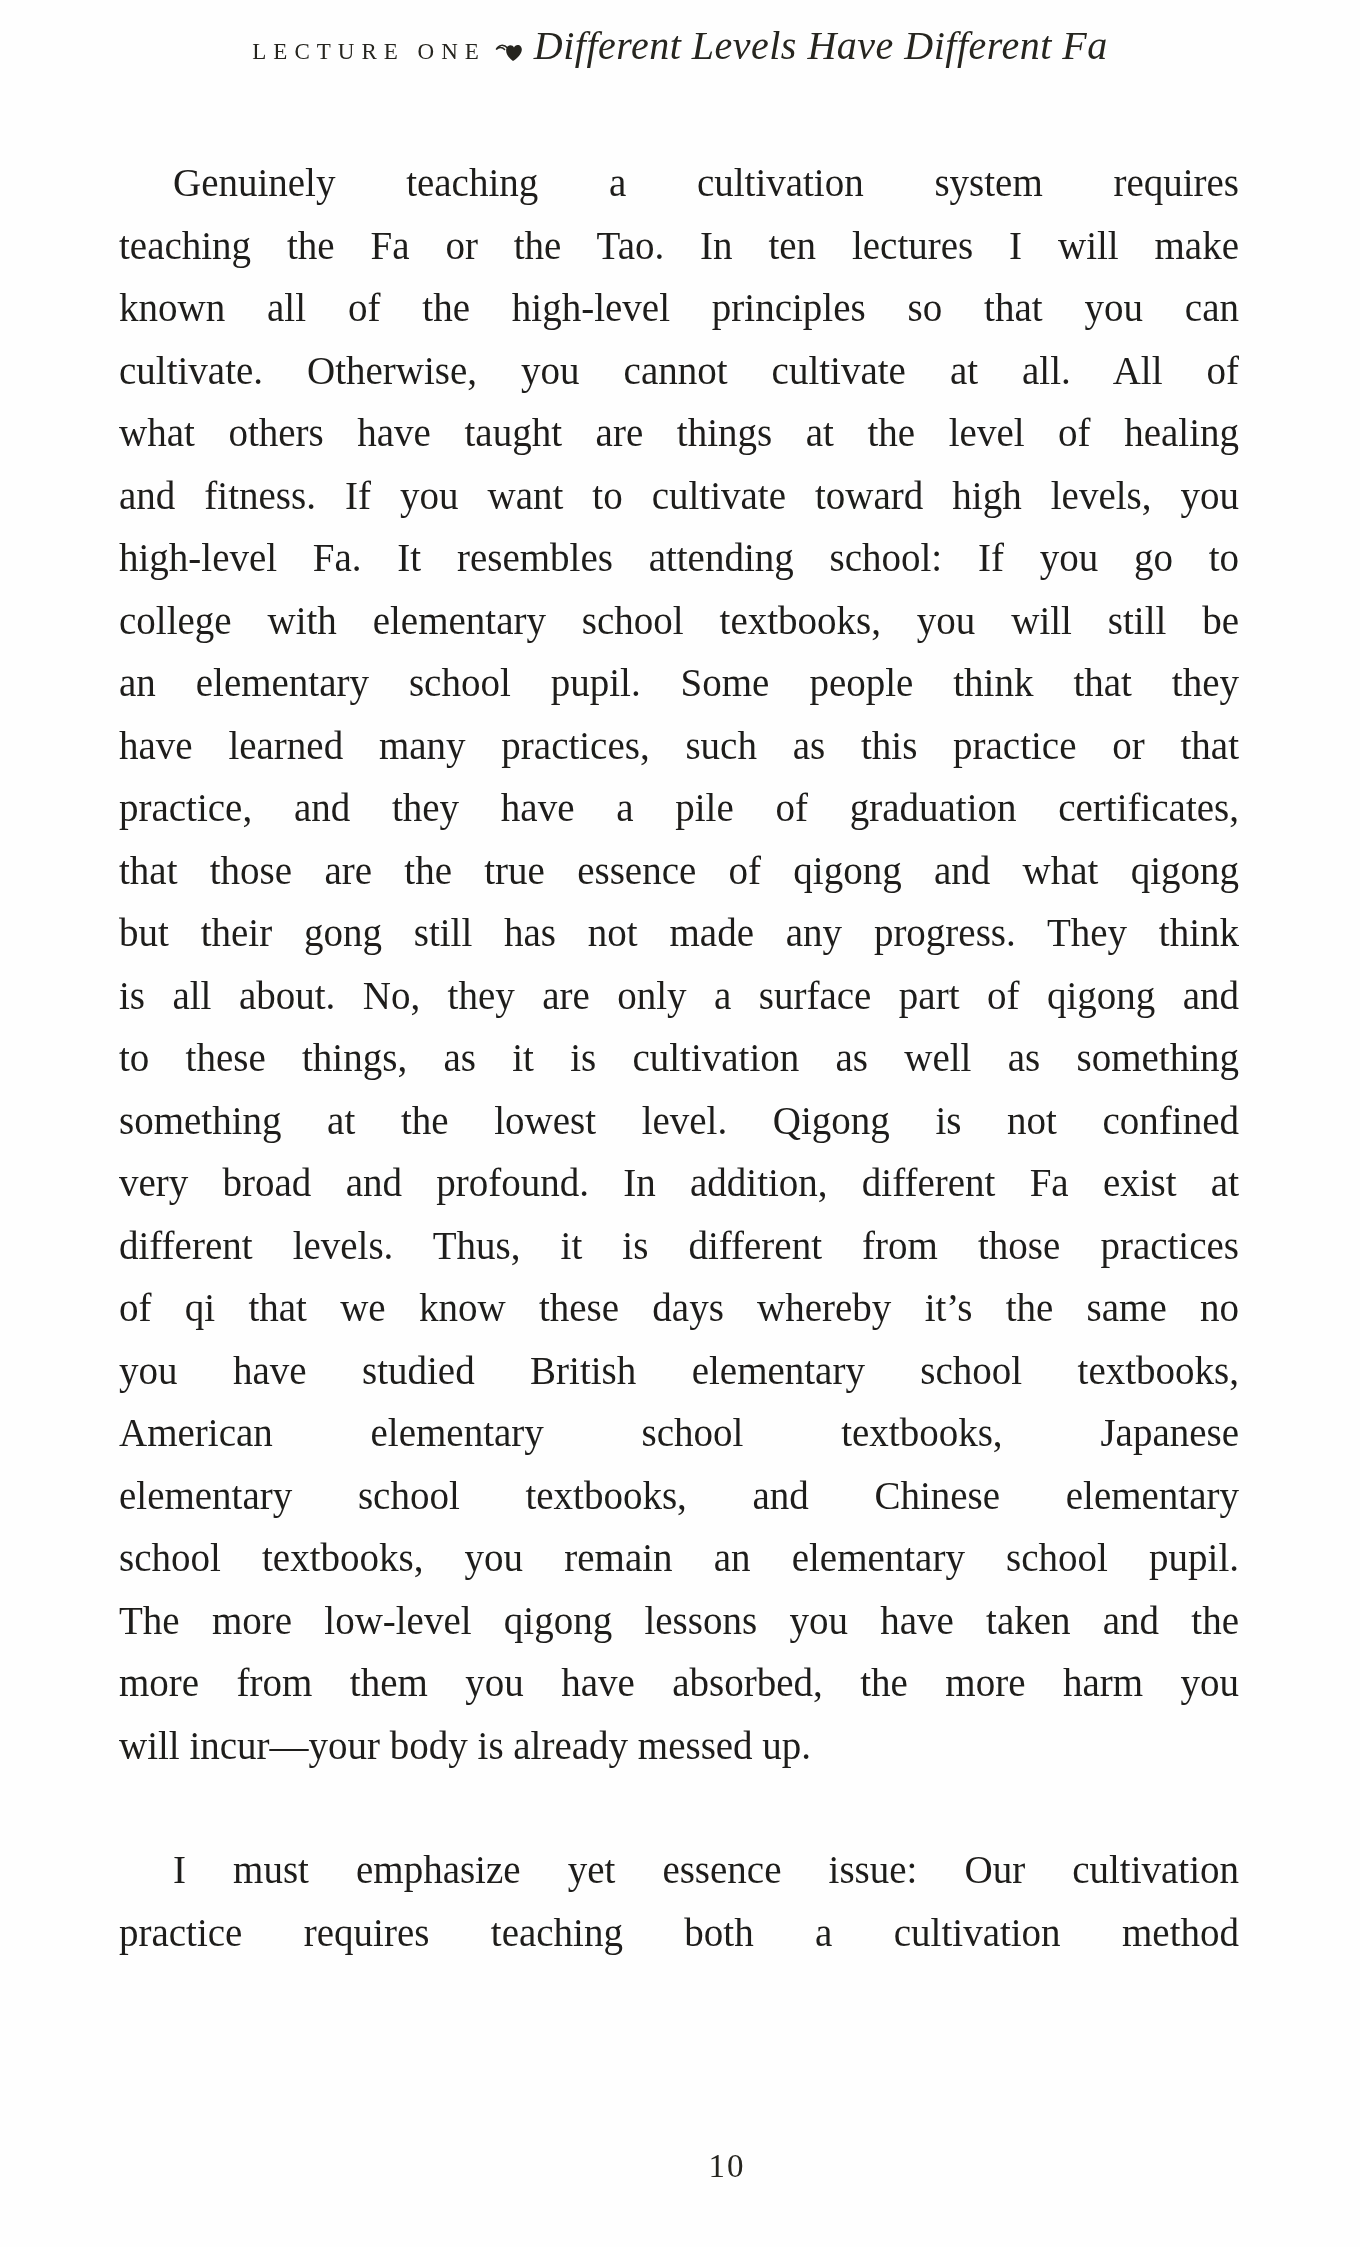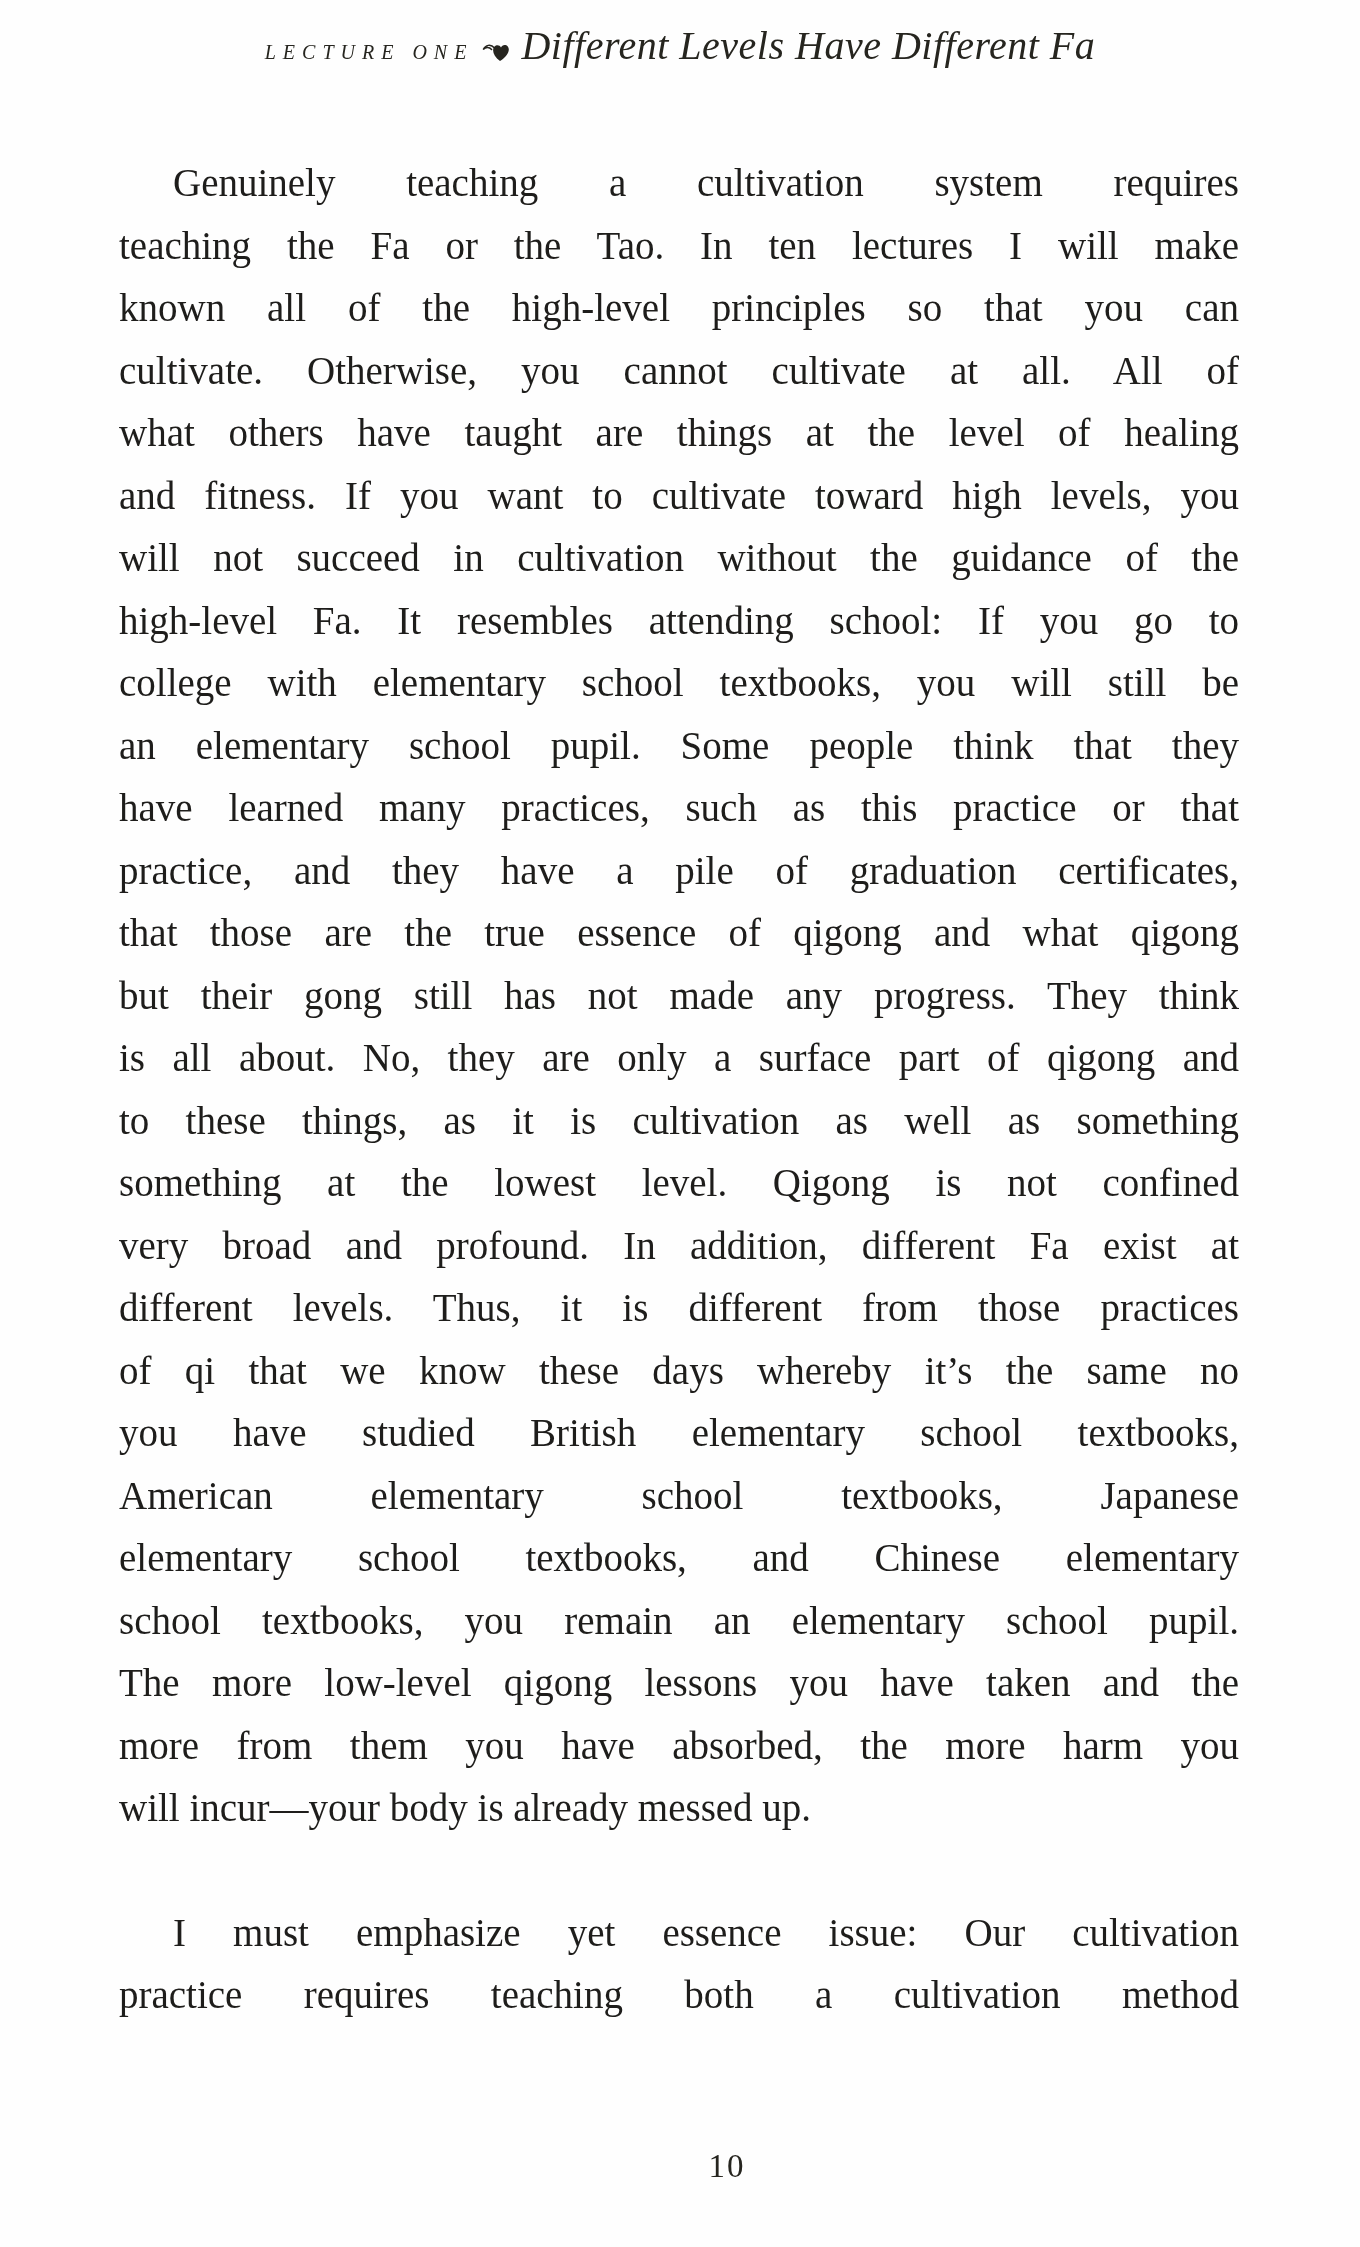--- a/index.html
+++ b/index.html
@@ -21,24 +21,23 @@
   .running-head {
     position: absolute;
     top: 22px;
     left: 0;
     width: 100%;
     text-align: center;
     white-space: nowrap;
     color: #26251f;
   }
   .rh-section {
-    font-size: 20px;
+    font-size: 23px;
     letter-spacing: 7px;
     vertical-align: baseline;
-    font-style: italic;
   }
   .rh-ornament {
     display: inline-block;
     margin: 0 10px 0 8px;
     vertical-align: -4px;
     color: #26251f;
   }
   .rh-title {
     font-style: italic;
     font-size: 40px;
@@ -93,21 +92,20 @@
   </header>
 
   <main class="text-block">
       <div class="paragraph">
         <div class="line first">Genuinely teaching a cultivation system requires</div>
         <div class="line">teaching the Fa or the Tao. In ten lectures I will make</div>
         <div class="line">known all of the high-level principles so that you can</div>
         <div class="line">cultivate. Otherwise, you cannot cultivate at all. All of</div>
         <div class="line">what others have taught are things at the level of healing</div>
         <div class="line">and fitness. If you want to cultivate toward high levels, you</div>
-        <div class="line">will not succeed in cultivation without the guidance of the</div>
         <div class="line">high-level Fa. It resembles attending school: If you go to</div>
         <div class="line">college with elementary school textbooks, you will still be</div>
         <div class="line">an elementary school pupil. Some people think that they</div>
         <div class="line">have learned many practices, such as this practice or that</div>
         <div class="line">practice, and they have a pile of graduation certificates,</div>
         <div class="line">that those are the true essence of qigong and what qigong</div>
         <div class="line">but their gong still has not made any progress. They think</div>
         <div class="line">is all about. No, they are only a surface part of qigong and</div>
         <div class="line">to these things, as it is cultivation as well as something</div>
         <div class="line">something at the lowest level. Qigong is not confined</div>

